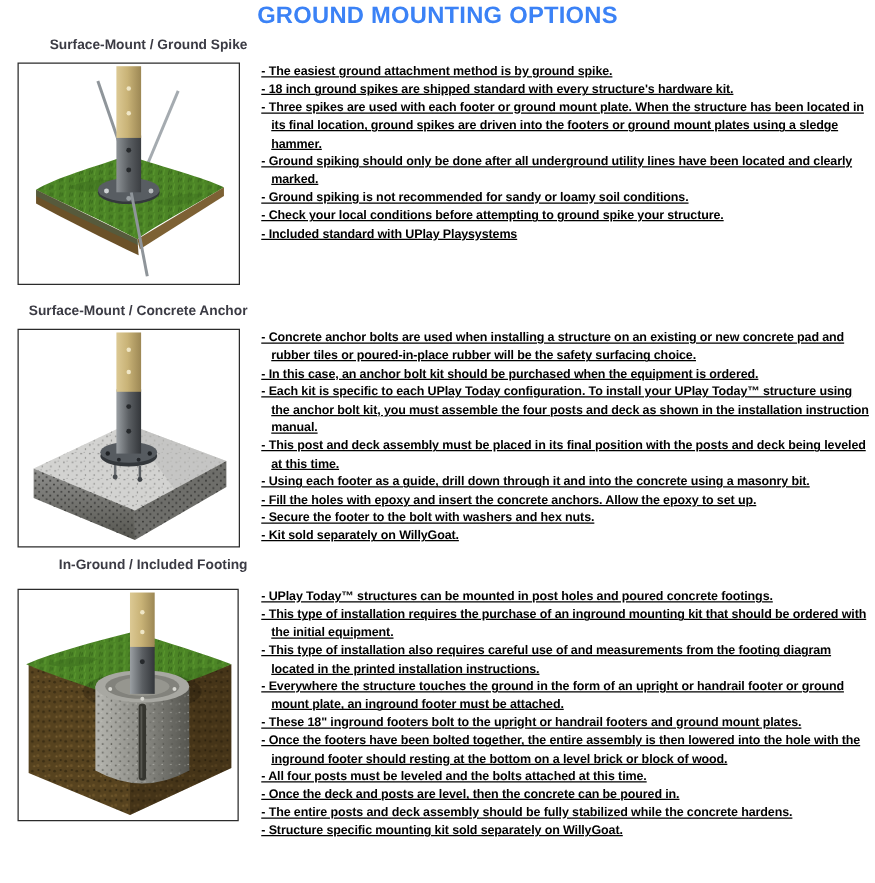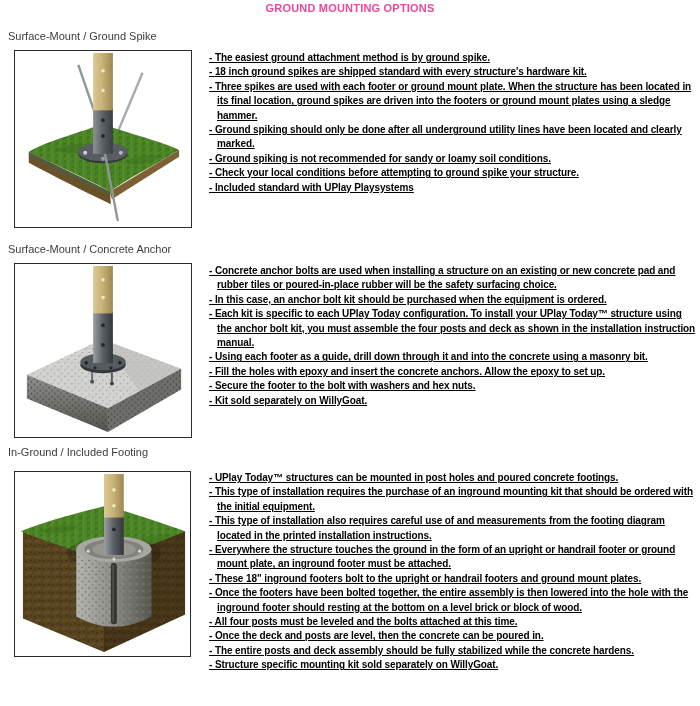--- a/index.html
+++ b/index.html
@@ -12,32 +12,32 @@
     width: 700px;
     height: 706px;
     background: #ffffff;
     overflow: hidden;
   }
   .doc-title {
     position: absolute;
     left: 0; top: 2px;
     width: 700px;
     text-align: center;
+    font-size: 19px;
+    font-weight: bold;
+    color: #3b82f6;
+    letter-spacing: 0.2px;
+  }
+  .sec-heading {
+    position: absolute;
+    left: 8px;
+    width: 190px;
+    text-align: right;
     font-size: 11px;
     font-weight: bold;
-    color: #ec4899;
-    letter-spacing: 0.2px;
-  }
-  .sec-heading {
-    position: absolute;
-    left: 8px;
-    width: 190px;
-    text-align: left;
-    font-size: 11px;
-    font-weight: normal;
     color: #3b3b44;
   }
   .figure {
     position: absolute;
     left: 14px;
     border: 1px solid #2b2b2b;
     background: #ffffff;
     box-sizing: border-box;
   }
   .figure svg { display: block; width: 100%; height: 100%; }
@@ -195,20 +195,21 @@
       <rect x="79" y="2" width="20" height="48" fill="url(#ca-post)"></rect>
       <circle cx="89" cy="16" r="1.8" fill="#efe6c6"></circle>
       <circle cx="89" cy="34" r="1.8" fill="#efe6c6"></circle>
     </svg>
   </div>
   <ul class="bullets" id="b2">
 
   <li>- Concrete anchor bolts are used when installing a structure on an existing or new concrete pad and rubber tiles or poured-in-place rubber will be the safety surfacing choice.</li>
       <li>- In this case, an anchor bolt kit should be purchased when the equipment is ordered.</li>
       <li>- Each kit is specific to each UPlay Today configuration. To install your UPlay Today™ structure using the anchor bolt kit, you must assemble the four posts and deck as shown in the installation instruction manual.</li>
+      <li>- This post and deck assembly must be placed in its final position with the posts and deck being leveled at this time.</li>
       <li>- Using each footer as a guide, drill down through it and into the concrete using a masonry bit.</li>
       <li>- Fill the holes with epoxy and insert the concrete anchors. Allow the epoxy to set up.</li>
       <li>- Secure the footer to the bolt with washers and hex nuts.</li>
       <li>- Kit sold separately on WillyGoat.</li>
     </ul>
 
   <div class="sec-heading" id="h3">In-Ground / Included Footing</div>
   <div class="figure" id="f3">
     <svg viewBox="0 0 177 186">
       <defs>

